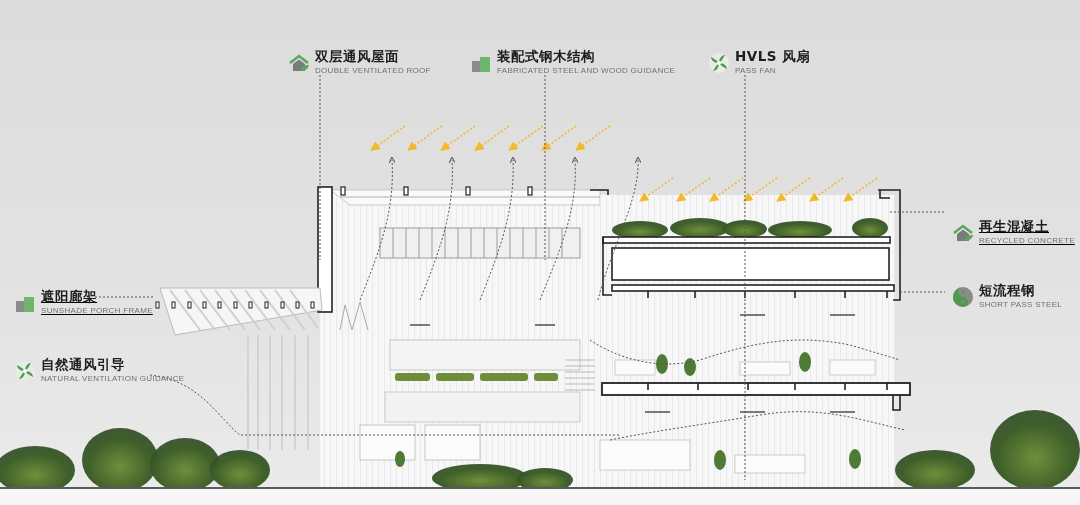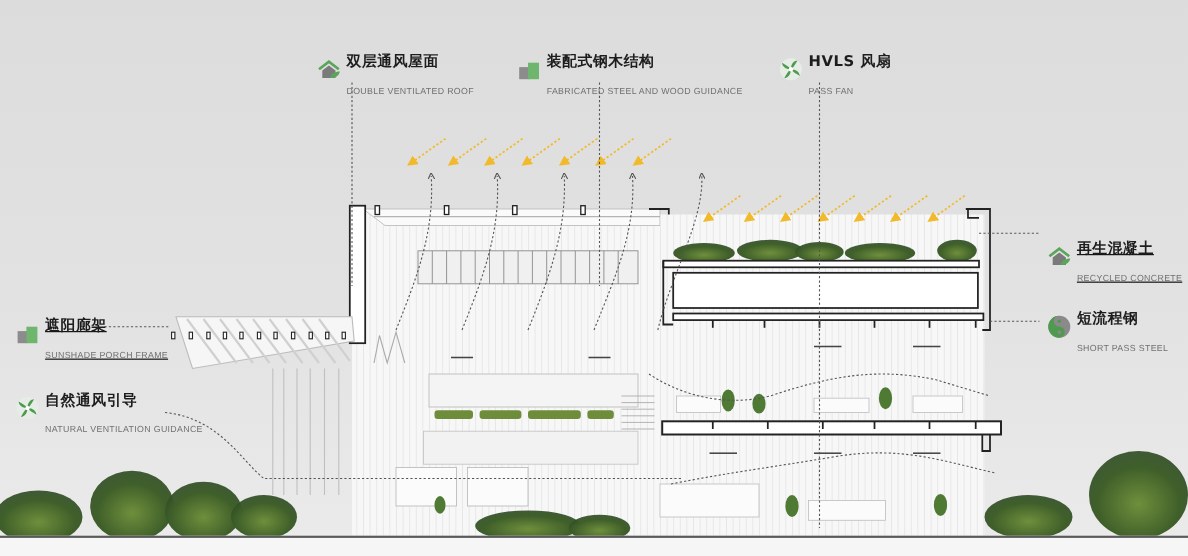--- a/index.html
+++ b/index.html
@@ -5,21 +5,21 @@
   html,body{margin:0;padding:0;}
   body{width:1080px;height:505px;overflow:hidden;position:relative;
        background:linear-gradient(#dcdcdc 0%,#e2e2e2 55%,#ebebeb 100%);
        font-family:"Liberation Sans","DejaVu Sans",sans-serif;}
   .stage{position:absolute;left:0;top:0;width:1080px;height:386px;}
   svg.scene{position:absolute;left:0;top:0;}
   .label{position:absolute;display:flex;align-items:flex-start;gap:5px;}
   .label .ic{width:22px;height:22px;flex:0 0 22px;margin-top:2px;}
   .label .txt{display:flex;flex-direction:column;line-height:1;}
   .label .cn{font-family:"DejaVu Sans",sans-serif;font-weight:bold;font-size:13.5px;color:#1d1d1d;letter-spacing:0.5px;}
-  .label .en{font-size:8px;color:#707070;letter-spacing:0.3px;margin-top:15px;white-space:nowrap;}
+  .label .en{font-size:8px;color:#707070;letter-spacing:0.3px;margin-top:3px;white-space:nowrap;}
   .ground{position:absolute;left:0;top:487px;width:1080px;height:18px;background:#f6f6f6;border-top:2px solid #5a5a5a;}
 </style>
 </head>
 <body>
 
 <div class="stage">
 
 <svg class="scene" width="1080" height="505" viewBox="0 0 1080 505">
   <defs>
     <marker id="ah" markerWidth="6" markerHeight="6" refX="3" refY="3" orient="auto">

